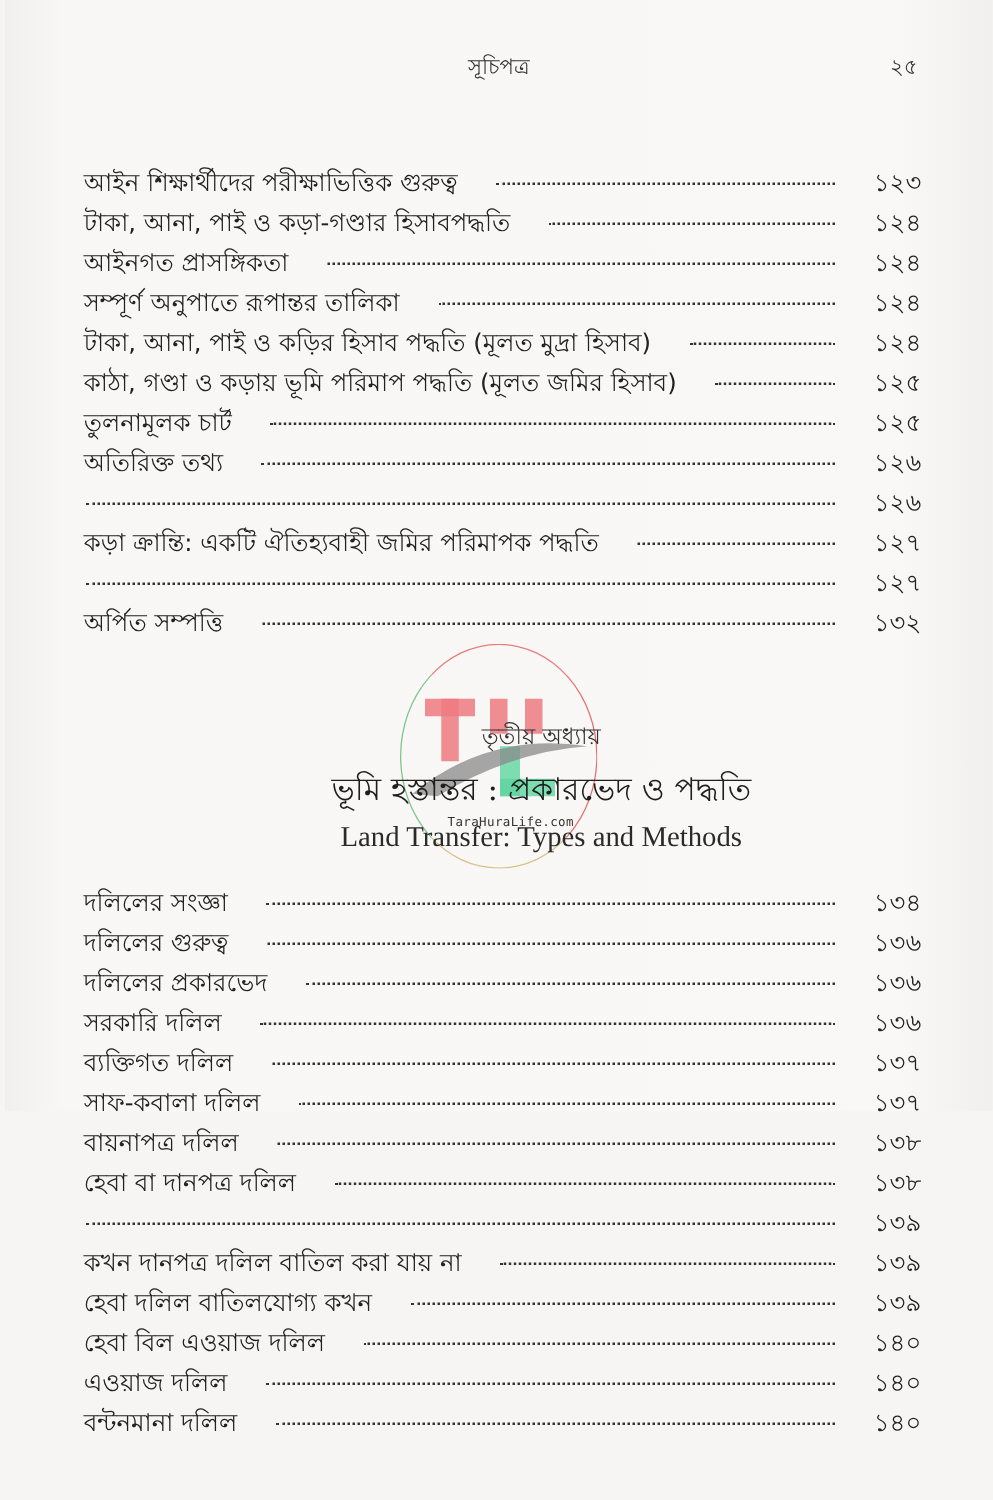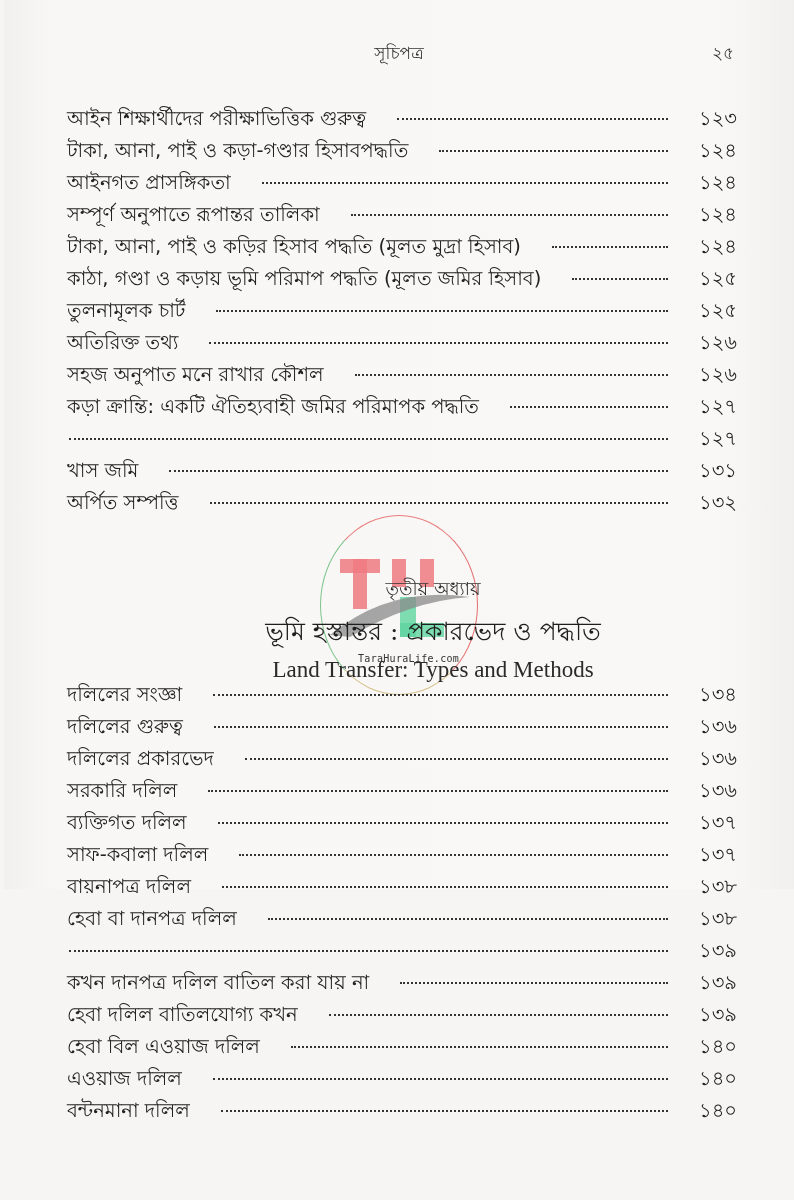--- a/index.html
+++ b/index.html
@@ -29,21 +29,21 @@
     }
     .toc-row {
       display: flex; align-items: baseline; height: 32px; font-size: 19.5px;
       white-space: nowrap; color: #222; gap: 29px;
     }
     .toc-title { flex: 0 0 auto; }
     .toc-leader {
       flex: 1 1 auto; overflow: hidden; margin: 0 2px;
       border-bottom: 2.2px dotted #333; height: 0; position: relative; top: -5px;
     }
-    .toc-page { flex: 0 0 auto; }
+    .toc-page { flex: 0 0 auto; margin-top: 28px; }
     .chapter {
       position: absolute; left: 0; width: 794px; top: 575px; text-align: center; margin-left: 32px;
     }
     .chapter-label { font-size: 18px; color: #333; font-family: "DejaVu Serif", serif; }
     .chapter-title { font-size: 25px; font-weight: normal; color: #1e1e1e; margin-top: 6px; font-family: "DejaVu Serif", serif; }
     .chapter-subtitle { font-size: 23px; color: #2a2a2a; margin-top: 2px; font-family: "Liberation Serif", serif; }
     .watermark {
       position: absolute; left: 316px; top: 515px; width: 160px; height: 182px;
       pointer-events: none;
     }
@@ -103,37 +103,31 @@
         <span class="toc-title">তুলনামূলক চার্ট</span>
         <span class="toc-leader"></span>
         <span class="toc-page">১২৫</span>
       </div>
     <div class="toc-row">
         <span class="toc-title">অতিরিক্ত তথ্য</span>
         <span class="toc-leader"></span>
         <span class="toc-page">১২৬</span>
       </div>
     <div class="toc-row">
-        <span class="toc-title">সহজ অনুপাত মনে রাখার কৌশল</span>
         <span class="toc-leader"></span>
         <span class="toc-page">১২৬</span>
       </div>
     <div class="toc-row">
         <span class="toc-title">কড়া ক্রান্তি: একটি ঐতিহ্যবাহী জমির পরিমাপক পদ্ধতি</span>
         <span class="toc-leader"></span>
         <span class="toc-page">১২৭</span>
       </div>
     <div class="toc-row">
         <span class="toc-leader"></span>
         <span class="toc-page">১২৭</span>
-      </div>
-    <div class="toc-row">
-        <span class="toc-title">খাস জমি</span>
-        <span class="toc-leader"></span>
-        <span class="toc-page">১৩১</span>
       </div>
     <div class="toc-row">
         <span class="toc-title">অর্পিত সম্পত্তি</span>
         <span class="toc-leader"></span>
         <span class="toc-page">১৩২</span>
       </div>
   </div>
 
   <div class="watermark">
     <div class="wm-ring"></div>

